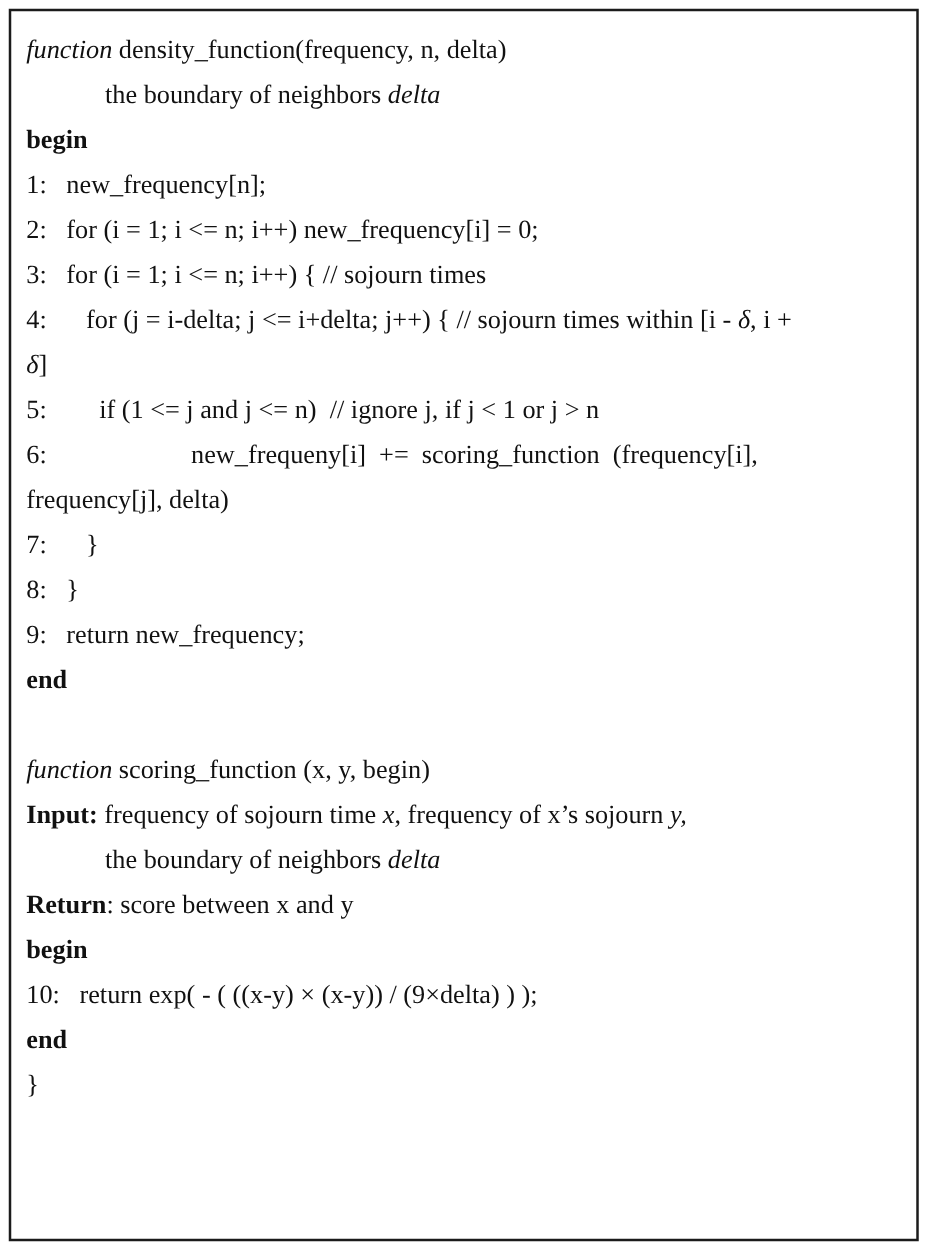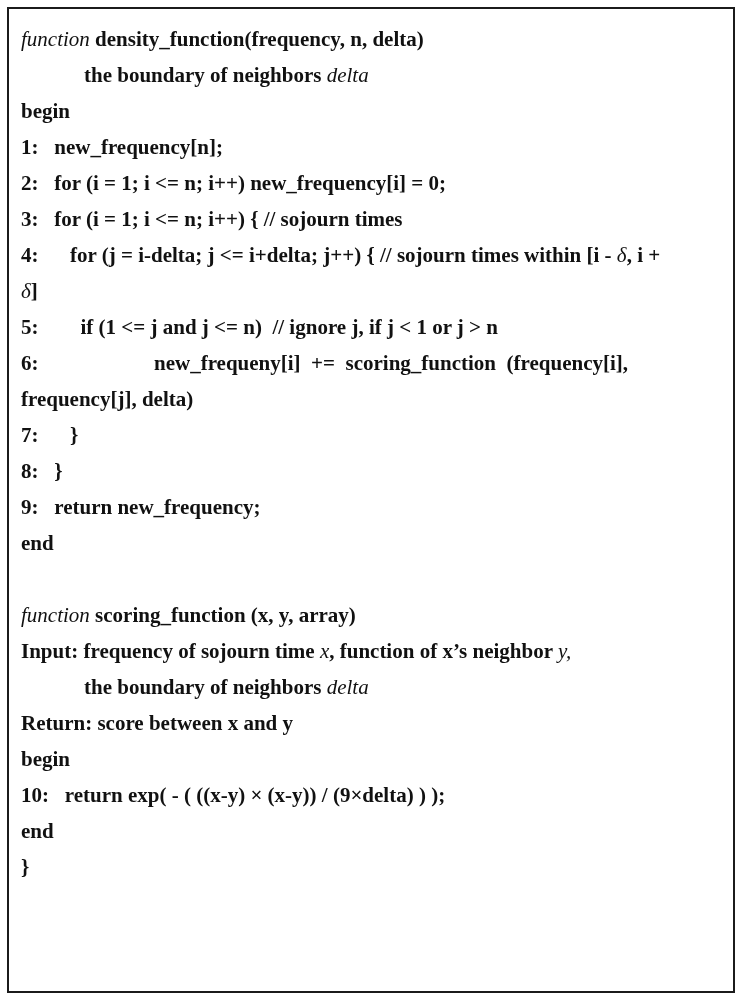--- a/index.html
+++ b/index.html
@@ -29,21 +29,21 @@
   .listing {
     width: 100%;
   }
   .line {
     white-space: pre-wrap;
     font-size: 21px;
     line-height: 36px;
     color: #111111;
     min-height: 36px;
   }
-  .normal { font-weight: bold; font-style: normal; }
+  .normal { font-weight: normal; font-style: normal; }
   .bold { font-weight: bold; font-style: normal; }
   .italic { font-style: italic; font-weight: normal; }
   .bold-italic { font-weight: normal; font-style: italic; }
 </style>
 </head>
 <body>
 
 <div class="page">
   <div class="frame">
     <div class="listing" id="listing">
@@ -56,22 +56,22 @@
         <div class="line"><span class="normal">4:      for (j = i-delta; j &lt;= i+delta; j++) { // sojourn times within [i - </span><span class="italic">δ</span><span class="normal">, i +</span></div>
         <div class="line"><span class="italic">δ</span><span class="normal">]</span></div>
         <div class="line"><span class="normal">5:        if (1 &lt;= j and j &lt;= n)  // ignore j, if j &lt; 1 or j &gt; n</span></div>
         <div class="line"><span class="normal">6:                      new_frequeny[i]  +=  scoring_function  (frequency[i],</span></div>
         <div class="line"><span class="normal">frequency[j], delta)</span></div>
         <div class="line"><span class="normal">7:      }</span></div>
         <div class="line"><span class="normal">8:   }</span></div>
         <div class="line"><span class="normal">9:   return new_frequency;</span></div>
         <div class="line"><span class="bold">end</span></div>
         <div class="line">&nbsp;</div>
-        <div class="line"><span class="bold-italic">function</span><span class="normal"> scoring_function (x, y, array)</span></div>
-        <div class="line"><span class="bold">Input:</span><span class="normal"> frequency of sojourn time </span><span class="italic">x</span><span class="normal">, function of x’s neighbor </span><span class="italic">y,</span></div>
+        <div class="line"><span class="bold-italic">function</span><span class="normal"> scoring_function (x, y, begin)</span></div>
+        <div class="line"><span class="bold">Input:</span><span class="normal"> frequency of sojourn time </span><span class="italic">x</span><span class="normal">, frequency of x’s sojourn </span><span class="italic">y,</span></div>
         <div class="line"><span class="normal">            the boundary of neighbors </span><span class="italic">delta</span></div>
         <div class="line"><span class="bold">Return</span><span class="normal">: score between x and y</span></div>
         <div class="line"><span class="bold">begin</span></div>
         <div class="line"><span class="normal">10:   return exp( - ( ((x-y) × (x-y)) / (9×delta) ) );</span></div>
         <div class="line"><span class="bold">end</span></div>
         <div class="line"><span class="normal">}</span></div>
       </div>
   </div>
 </div>
 

